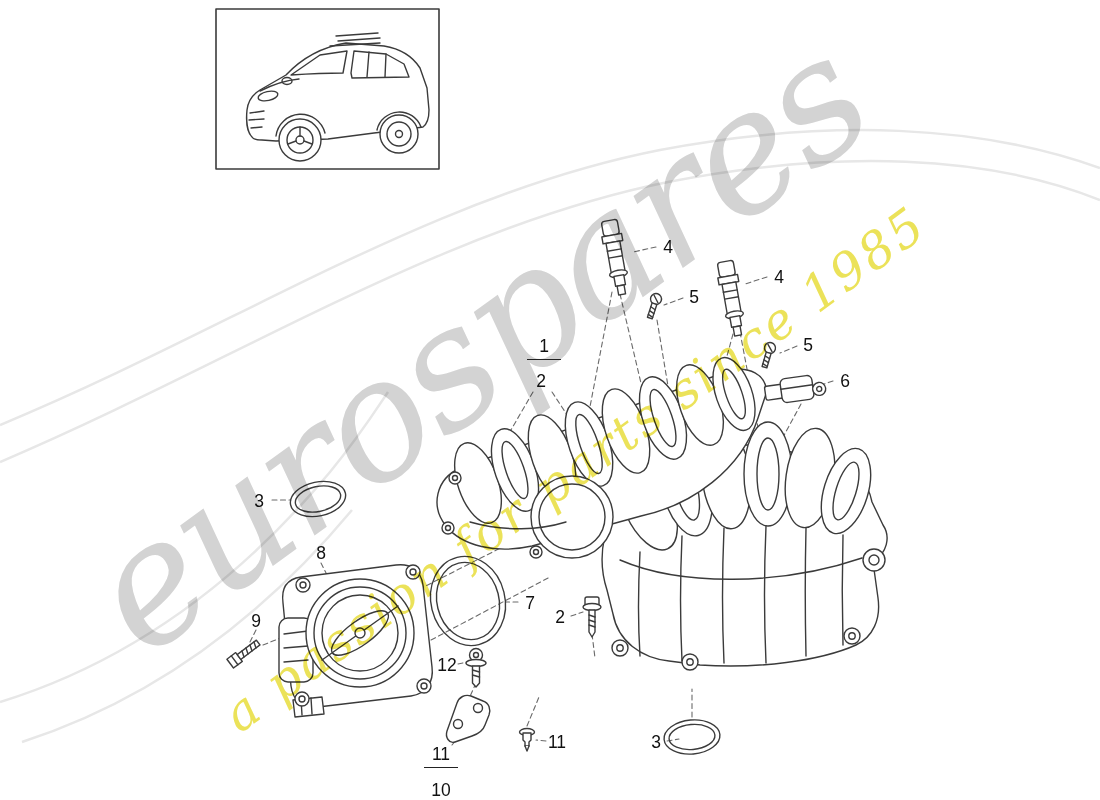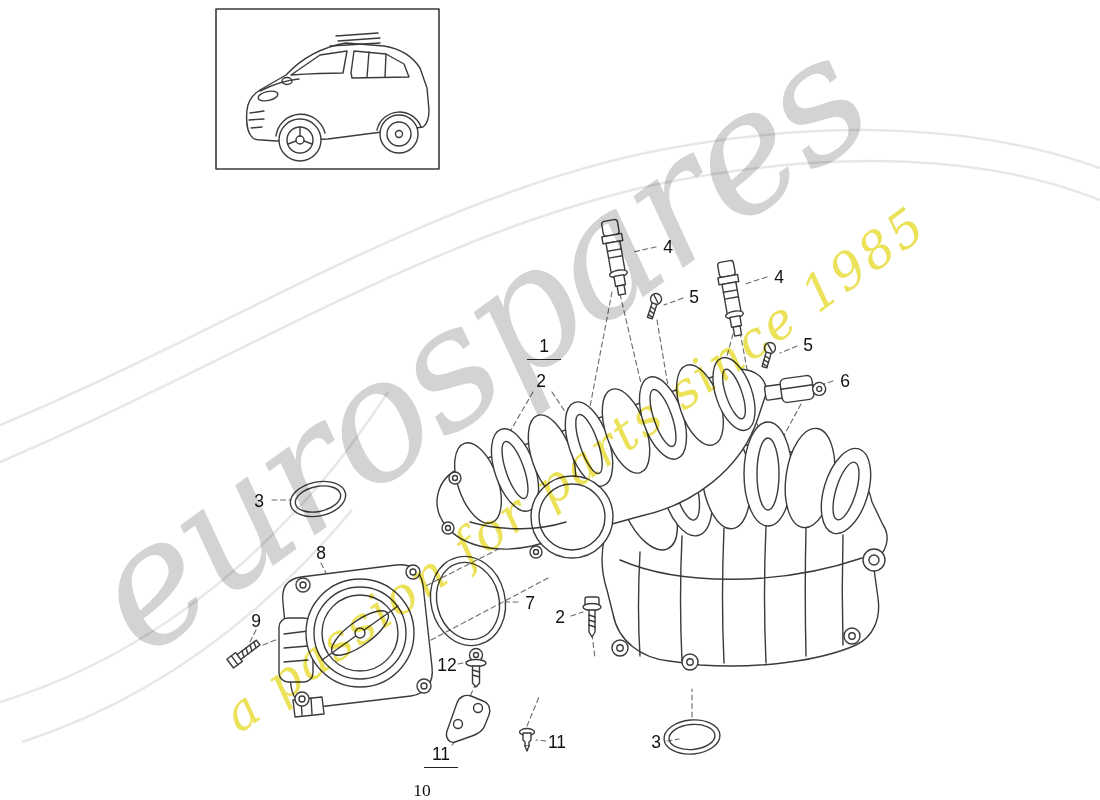--- a/index.html
+++ b/index.html
@@ -314,18 +314,18 @@
       <div class="callout" style="left: 808px; top: 345px;">5</div>
       <div class="callout" style="left: 845px; top: 381px;">6</div>
       <div class="callout" style="left: 259px; top: 501px;">3</div>
       <div class="callout" style="left: 321px; top: 553px;">8</div>
       <div class="callout" style="left: 530px; top: 603px;">7</div>
       <div class="callout" style="left: 256px; top: 621px;">9</div>
       <div class="callout" style="left: 560px; top: 617px;">2</div>
       <div class="callout" style="left: 447px; top: 665px;">12</div>
       <div class="callout" style="left: 441px; top: 754px;">11</div>
       <div class="callout-divider" style="left: 424px; top: 767px;"></div>
-      <div class="callout" style="left: 422px; top: 790px; font-family: Liberation Serif, serif;">10</div>
+      <div class="callout" style="left: 441px; top: 790px;">10</div>
       <div class="callout" style="left: 557px; top: 742px;">11</div>
       <div class="callout" style="left: 656px; top: 742px;">3</div>
     </div>
 
 </div>
 
 </body></html>

